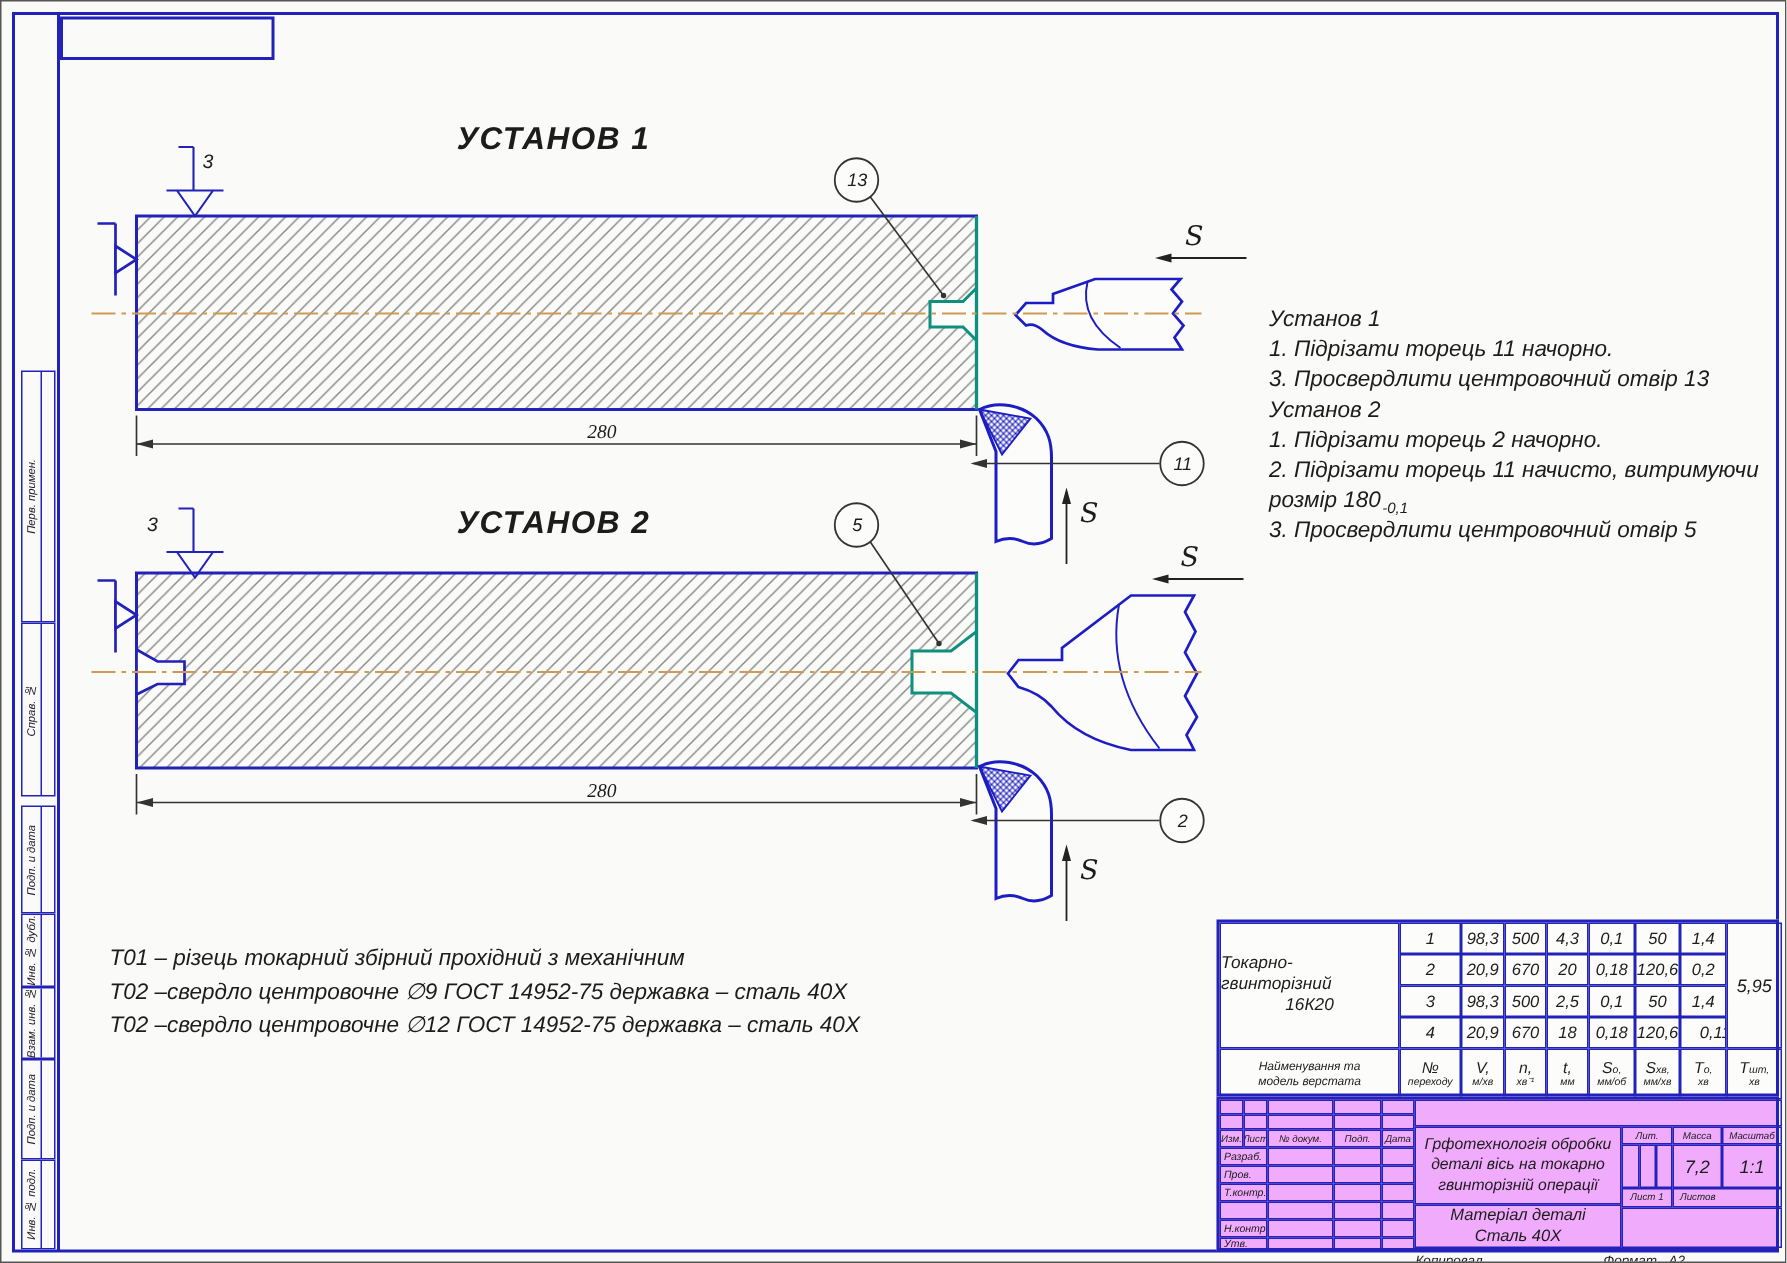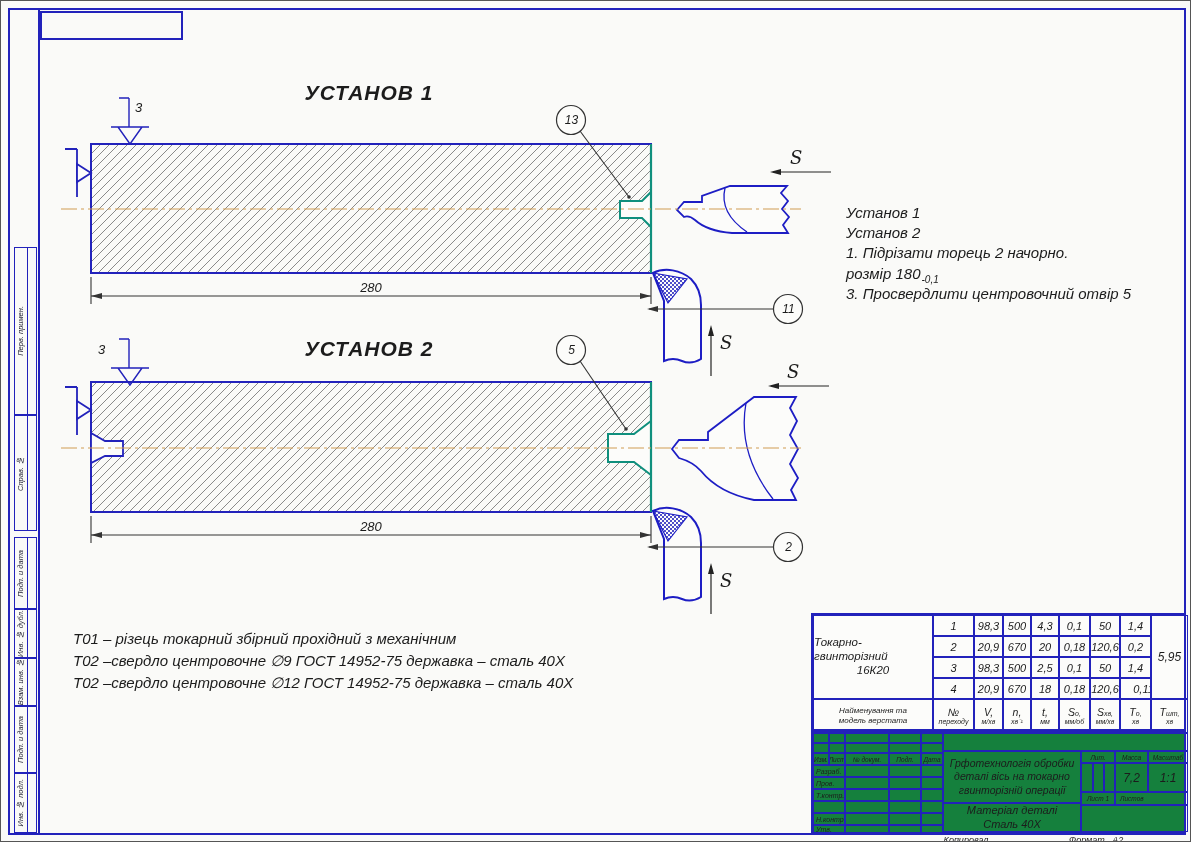--- a/index.html
+++ b/index.html
@@ -10,21 +10,21 @@
   }
   html,body{margin:0;padding:0;background:#e8e8e8;}
   #sheet{
     position:relative;width:1191px;height:842px;margin:0 auto;
     background:#fafaf8;border:1px solid #555;box-sizing:border-box;
     font-family:"Liberation Sans",sans-serif;overflow:hidden;
   }
   svg{position:absolute;left:0;top:0;}
   .t{position:absolute;font-style:italic;color:var(--ink);white-space:nowrap;z-index:3;}
   .setup-title{width:200px;text-align:center;font-size:21px;font-weight:600;letter-spacing:1px;}
-  .dim{width:80px;text-align:center;font-size:13px;}
+  .dim{width:80px;text-align:right;font-size:13px;font-family:Liberation Serif, serif;}
   .bnum{width:29px;text-align:center;font-size:12px;}
   .slabel{font-family:"DejaVu Serif",serif;font-size:18px;}
   .rough{font-size:13px;}
   .il{height:20.2px;font-size:15px;}
   .nl{height:22px;font-size:15px;}
   .tol{font-size:10px;position:relative;top:4px;margin-left:1px;}
   
   #ptable{
     position:absolute;left:810px;top:612px;width:375px;height:118px;z-index:4;
     display:grid;box-sizing:border-box;
@@ -38,21 +38,21 @@
     font-style:italic;font-size:11px;color:var(--ink);overflow:hidden;
   }
   .cell.hd{flex-direction:column;line-height:1;}
   .th-sym{font-size:10.5px;}
   .th-sub{font-size:7px;}
   .th-unit{font-size:7px;margin-top:1px;}
   .two-line{flex-direction:column;line-height:1.2;font-size:11.5px;}
   .mh{font-size:8px;line-height:1.2;flex-direction:column;}
   
   #tblock{position:absolute;left:810px;top:730px;width:375px;height:103px;z-index:4;
-    border:2px solid var(--blue);box-sizing:border-box;background:#15803d;}
+    border:2px solid var(--blue);box-sizing:border-box;background:#f0abfc;}
   #sigarea{position:absolute;left:0;top:0;width:130px;height:99px;display:grid;
     grid-template-columns:16px 16px 44px 32px 22px;
     grid-template-rows:10px 10px 12px 12px 12px 12px 12px 12px 9px;}
   .sc{border:1px solid var(--blue);box-sizing:border-box;display:flex;align-items:center;
       font-style:italic;font-size:6.5px;color:var(--ink);justify-content:center;overflow:hidden;}
   .sc.lab{grid-column:1/3;justify-content:flex-start;padding-left:2px;font-size:7px;}
   .tb{position:absolute;border:1px solid var(--blue);box-sizing:border-box;display:flex;
       align-items:center;justify-content:center;font-style:italic;color:var(--ink);overflow:hidden;}
   
   .mstamp{position:absolute;left:13px;width:23px;border:1.5px solid var(--blue);
@@ -221,22 +221,25 @@
   <div class="t bnum" style="left:773px;top:301px;">11</div>
   <div class="t bnum" style="left:556px;top:342px;">5</div>
   <div class="t bnum" style="left:773px;top:539px;">2</div>
   <div class="t slabel" style="left:789px;top:146px;">S</div>
   <div class="t slabel" style="left:719px;top:331px;">S</div>
   <div class="t slabel" style="left:786px;top:360px;">S</div>
   <div class="t slabel" style="left:719px;top:569px;">S</div>
 
   <div class="t" style="left:845px;top:203px;">
     <div class="il">Установ 1</div>
+    <div class="il">1. Підрізати торець 11 начорно.</div>
+    <div class="il">3. Просвердлити центровочний отвір 13</div>
     <div class="il">Установ 2</div>
     <div class="il">1. Підрізати торець 2 начорно.</div>
+    <div class="il">2. Підрізати торець 11 начисто, витримуючи</div>
     <div class="il"><span>розмір 180</span><span class="tol">-0,1</span></div>
     <div class="il">3. Просвердлити центровочний отвір 5</div>
   </div>
 
   <div class="t" style="left:72px;top:629px;">
     <div class="nl">Т01 – різець токарний збірний прохідний з механічним</div>
     <div class="nl">Т02 –свердло центровочне ∅9 ГОСТ 14952-75 державка – сталь 40Х</div>
     <div class="nl">Т02 –свердло центровочне ∅12 ГОСТ 14952-75 державка – сталь 40Х</div>
   </div>
 

